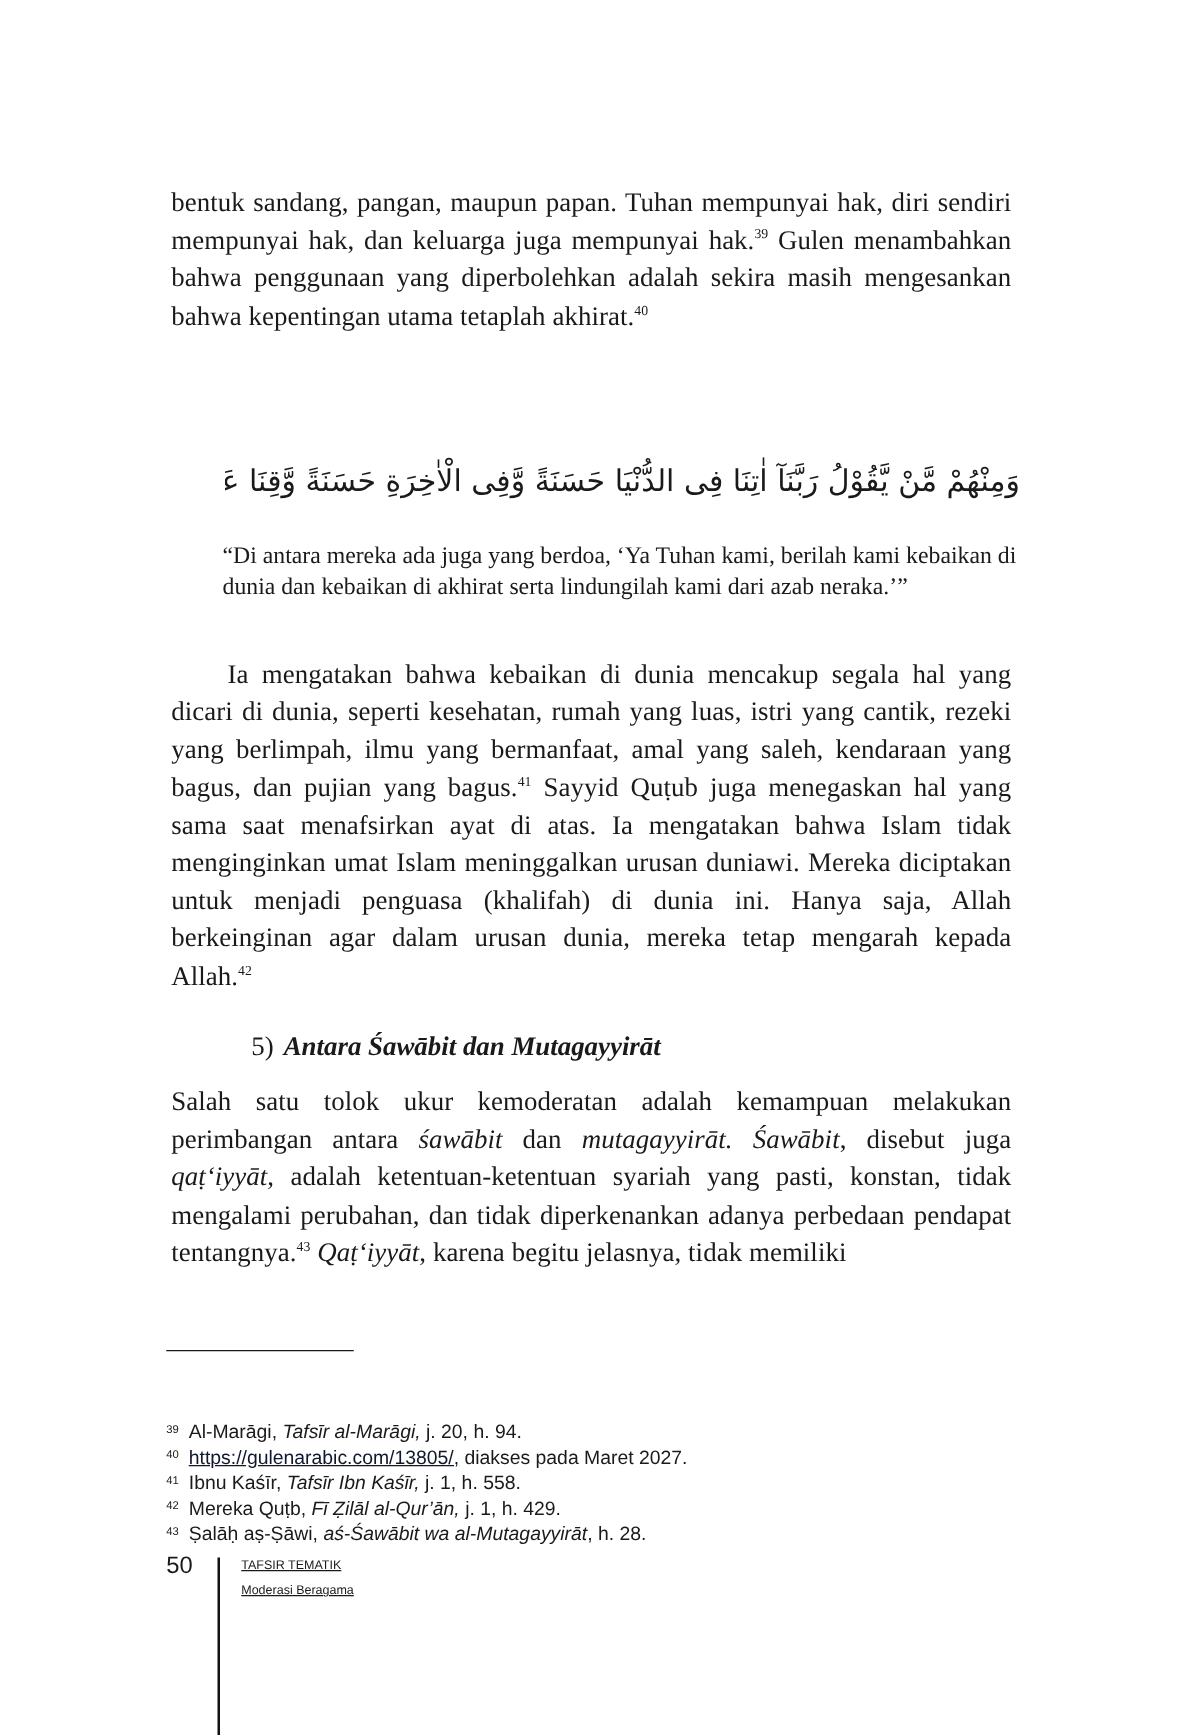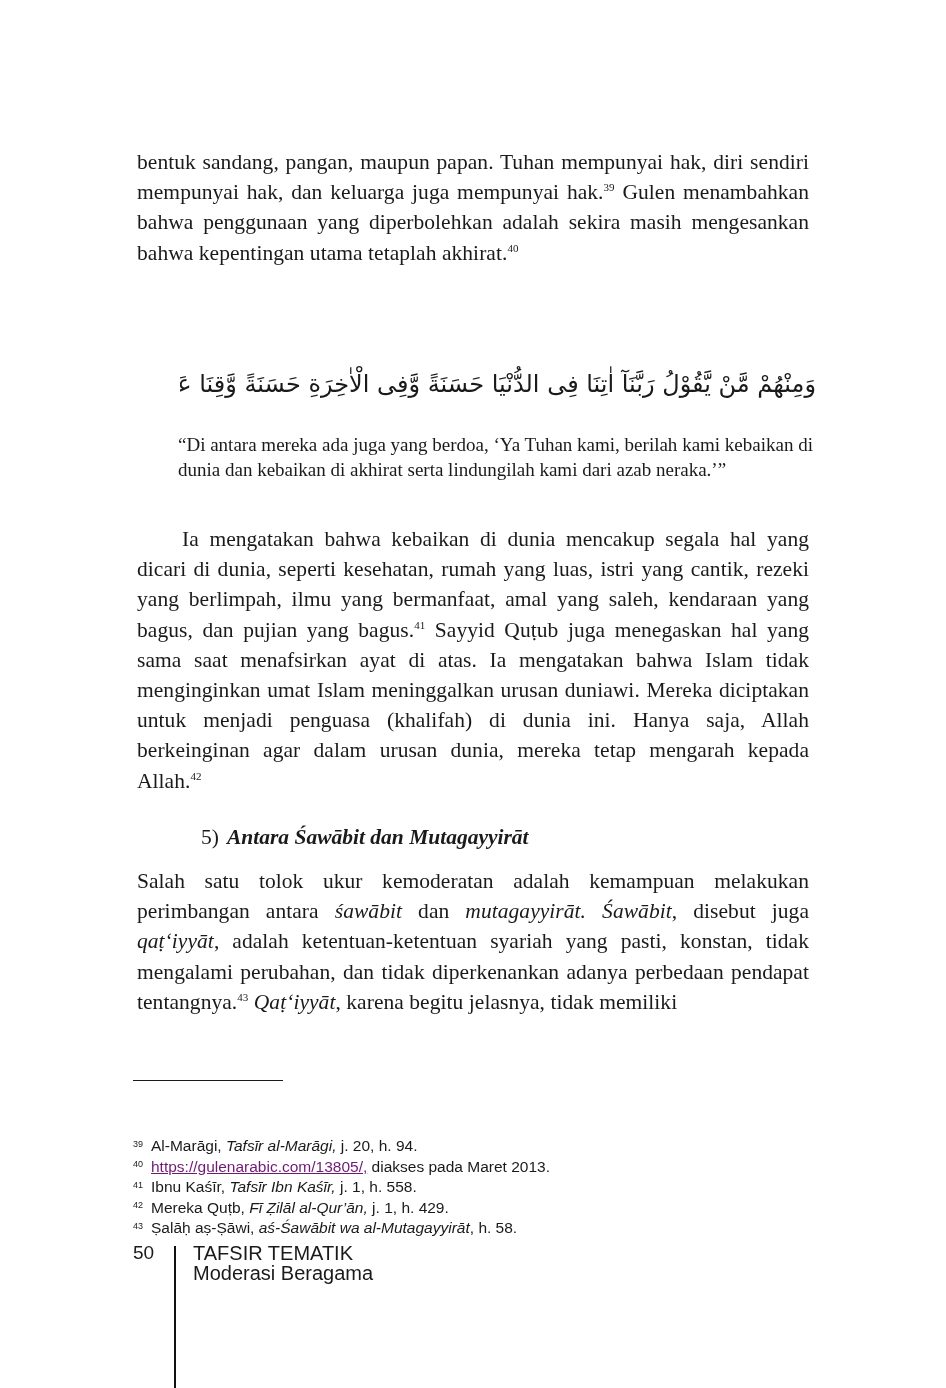--- a/index.html
+++ b/index.html
@@ -91,21 +91,21 @@
       margin-top: 48px;
     }
     .fn { margin: 0; white-space: nowrap; }
     .fn .fn-num {
       display: inline-block;
       width: 18px;
       font-size: 9px;
       vertical-align: 0.5em;
       line-height: 0;
     }
-    .fn a { color: #701a75; text-decoration: underline; }
+    .fn a { color: #0f172a; text-decoration: underline; }
     .footer-num {
       position: absolute;
       top: 1243px;
       left: 133px;
       font-family: "Liberation Sans", sans-serif;
       font-size: 19px;
       line-height: 20px;
     }
     .footer-rule {
       position: absolute;
@@ -113,22 +113,23 @@
       left: 174px;
       width: 0;
       height: 142px;
       border-left: 2px solid #111;
     }
     .footer-title {
       position: absolute;
       top: 1243px;
       left: 193px;
       font-family: "Liberation Sans", sans-serif;
-      font-size: 20px;
+      font-size: 10px;
       line-height: 20px;
+      text-decoration: underline;
     }
   </style>
 </head>
 <body>
 
 <div class="page">
 
   <div class="body-text" id="para1">
     <p><span>bentuk sandang, pangan, maupun papan. Tuhan mempunyai hak, diri sendiri mempunyai hak, dan keluarga juga mempunyai hak.</span><sup>39</sup><span> Gulen menambahkan bahwa penggunaan yang diperbolehkan adalah sekira masih mengesankan bahwa kepentingan utama tetaplah akhirat.</span><sup>40</sup></p>
   </div>
@@ -150,24 +151,24 @@
   </div>
 
   <div class="body-text" id="para4">
     <p><span>Salah satu tolok ukur kemoderatan adalah kemampuan melakukan perimbangan antara </span><em>śawābit</em><span> dan </span><em>mutagayyirāt. Śawābit</em><span>, disebut juga </span><em>qaṭ‘iyyāt</em><span>, adalah ketentuan-ketentuan syariah yang pasti, konstan, tidak mengalami perubahan, dan tidak diperkenankan adanya perbedaan pendapat tentangnya.</span><sup>43</sup><span> </span><em>Qaṭ‘iyyāt</em><span>, karena begitu jelasnya, tidak memiliki</span></p>
   </div>
 
   <div class="fn-rule"></div>
 
   <div class="footnotes">
     <p class="fn"><span class="fn-num">39</span><span>Al-Marāgi, </span><em>Tafsīr al-Marāgi,</em><span> j. 20, h. 94.</span></p>
-    <p class="fn"><span class="fn-num">40</span><a>https://gulenarabic.com/13805/,</a><span> diakses pada Maret 2013.</span></p>
+    <p class="fn"><span class="fn-num">40</span><a>https://gulenarabic.com/13805/,</a><span> diakses pada Maret 2027.</span></p>
     <p class="fn"><span class="fn-num">41</span><span>Ibnu Kaśīr, </span><em>Tafsīr Ibn Kaśīr,</em><span> j. 1, h. 558.</span></p>
     <p class="fn"><span class="fn-num">42</span><span>Mereka Quṭb, </span><em>Fī Ẓilāl al-Qur’ān,</em><span> j. 1, h. 429.</span></p>
-    <p class="fn"><span class="fn-num">43</span><span>Ṣalāḥ aṣ-Ṣāwi, </span><em>aś-Śawābit wa al-Mutagayyirāt</em><span>, h. 58.</span></p>
+    <p class="fn"><span class="fn-num">43</span><span>Ṣalāḥ aṣ-Ṣāwi, </span><em>aś-Śawābit wa al-Mutagayyirāt</em><span>, h. 28.</span></p>
   </div>
 
   <div class="footer-num">50</div>
   <div class="footer-rule"></div>
   <div class="footer-title">
     <div>TAFSIR TEMATIK</div>
     <div>Moderasi Beragama</div>
   </div>
 
 </div>

